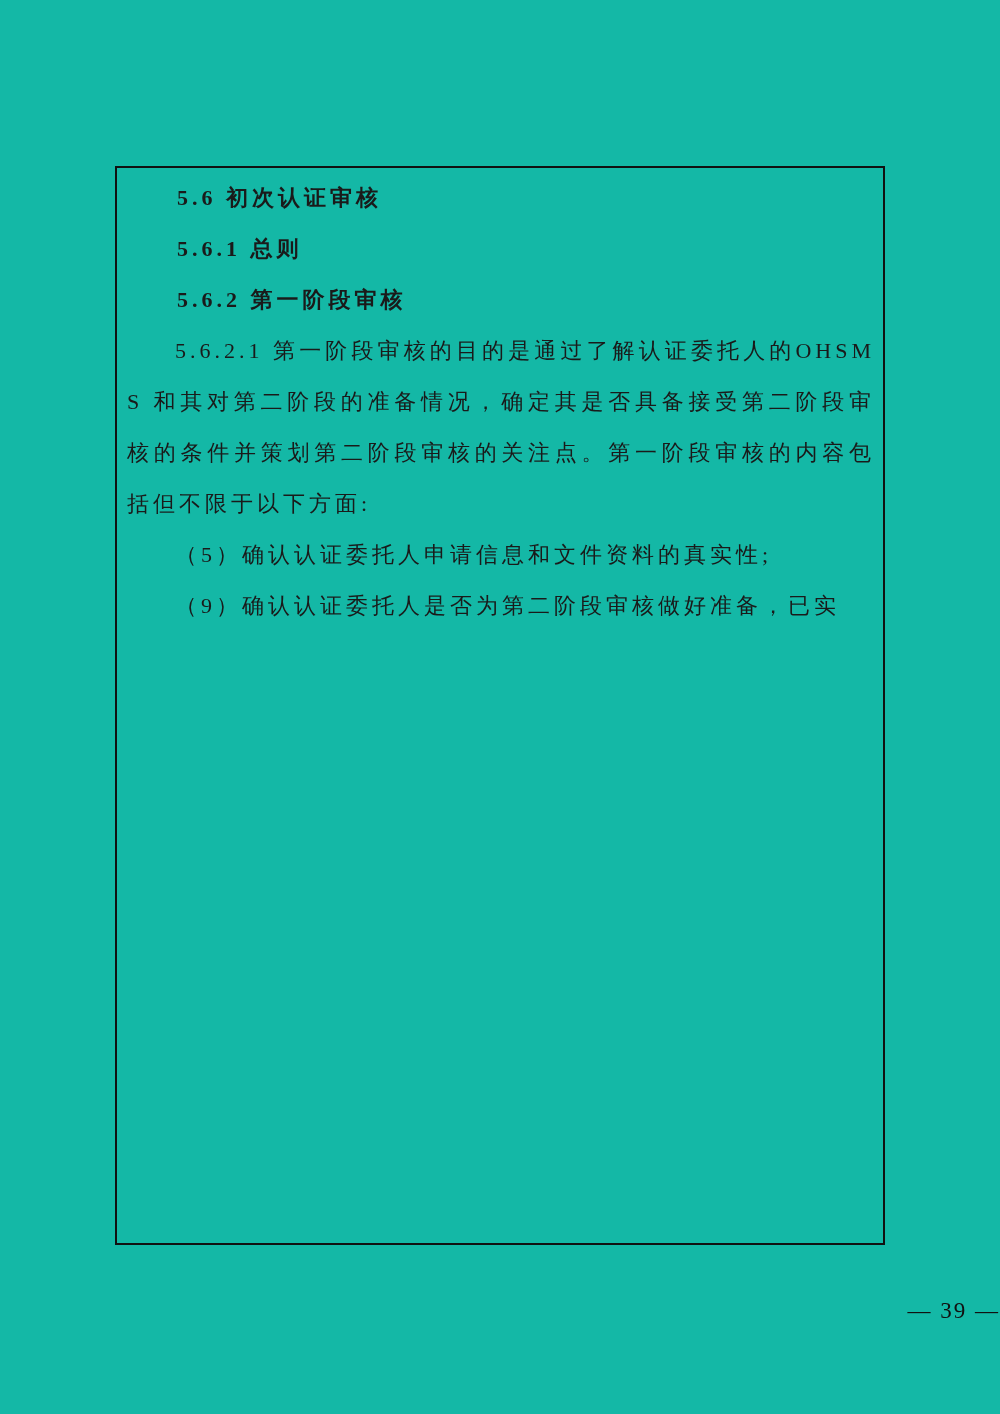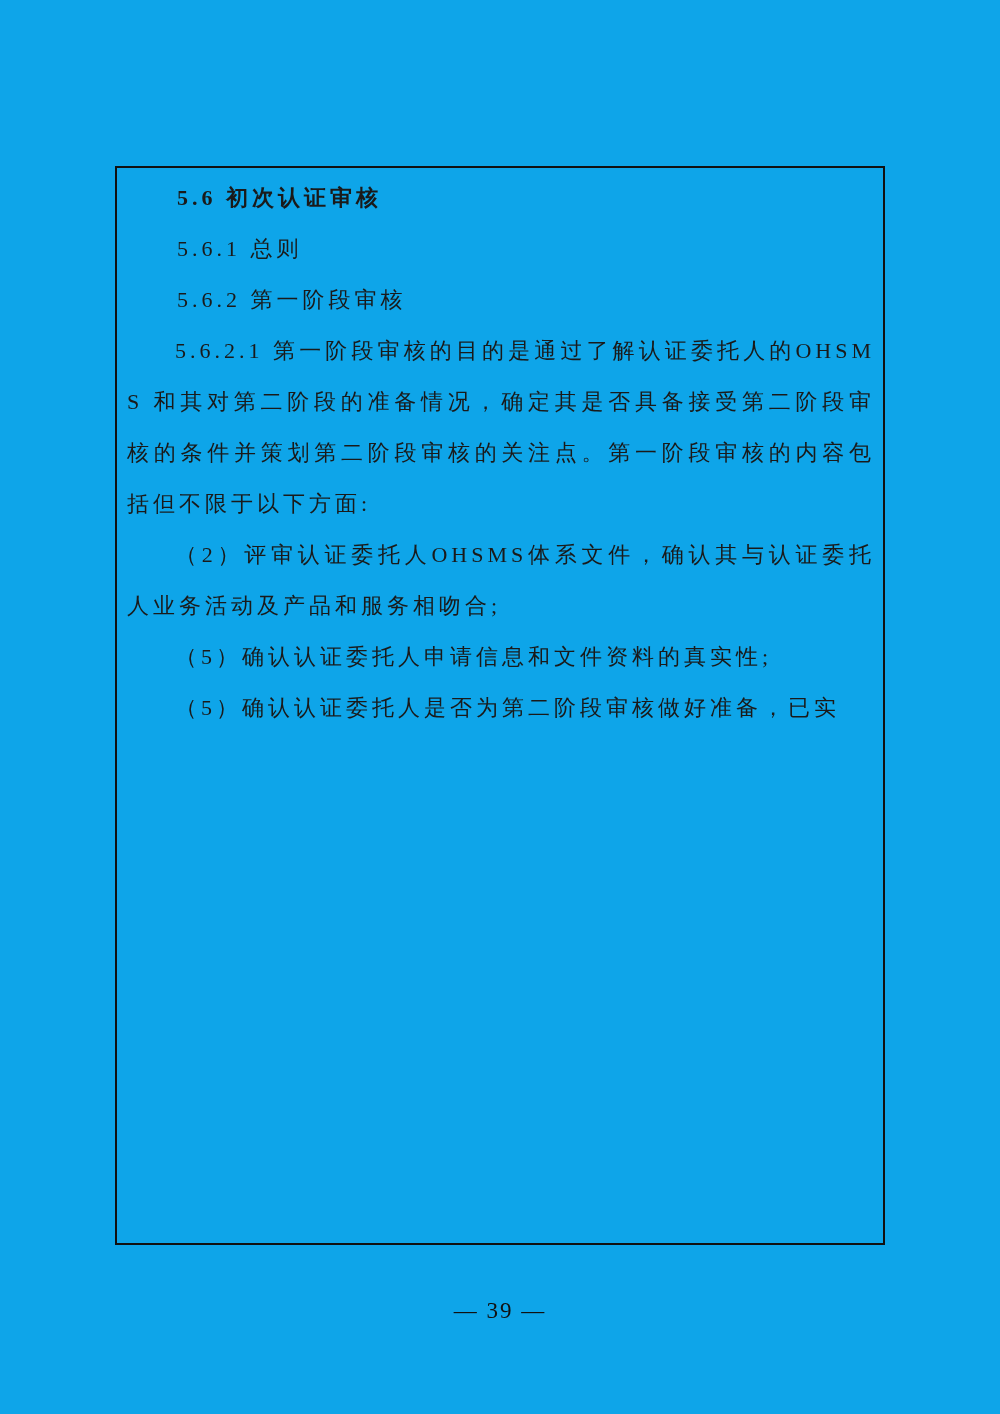--- a/index.html
+++ b/index.html
@@ -4,21 +4,21 @@
 <style>
   html, body {
     margin: 0;
     padding: 0;
     background: #ffffff;
   }
   .page {
     position: relative;
     width: 1000px;
     height: 1414px;
-    background: #0ea5e9;
+    background: #14b8a6;
     font-family: "Liberation Serif", "DejaVu Serif", serif;
     color: #1a1a1a;
     overflow: hidden;
   }
   .content-box {
     position: absolute;
     left: 115px;
     top: 166px;
     width: 770px;
     height: 1079px;
@@ -32,48 +32,47 @@
     font-size: 22px;
     line-height: 51px;
     letter-spacing: 4px;
     word-break: break-all;
   }
   p.heading1 {
     font-weight: bold;
     text-indent: 50px;
   }
   p.heading2 {
-    font-weight: normal;
+    font-weight: bold;
     text-indent: 50px;
   }
   p.body {
     text-indent: 48px;
     text-align: justify;
     text-align-last: left;
   }
   .page-number {
     position: absolute;
     left: 0;
     top: 1298px;
     width: 100%;
-    text-align: center;
+    text-align: right;
     font-size: 23px;
     letter-spacing: 2px;
     color: #111111;
   }
 </style>
 </head>
 <body>
 
 <div class="page">
   <div class="content-box">
     <div>
         <p class="heading1">5.6 初次认证审核</p>
         <p class="heading2">5.6.1 总则</p>
         <p class="heading2">5.6.2 第一阶段审核</p>
         <p class="body">5.6.2.1 第一阶段审核的目的是通过了解认证委托人的OHSMS 和其对第二阶段的准备情况，确定其是否具备接受第二阶段审核的条件并策划第二阶段审核的关注点。第一阶段审核的内容包括但不限于以下方面:</p>
-        <p class="body">（2）评审认证委托人OHSMS体系文件，确认其与认证委托人业务活动及产品和服务相吻合;</p>
         <p class="body">（5）确认认证委托人申请信息和文件资料的真实性;</p>
-        <p class="body">（5）确认认证委托人是否为第二阶段审核做好准备，已实</p>
+        <p class="body">（9）确认认证委托人是否为第二阶段审核做好准备，已实</p>
       </div>
   </div>
   <div class="page-number">— 39 —</div>
 </div>
 
 </body></html>

